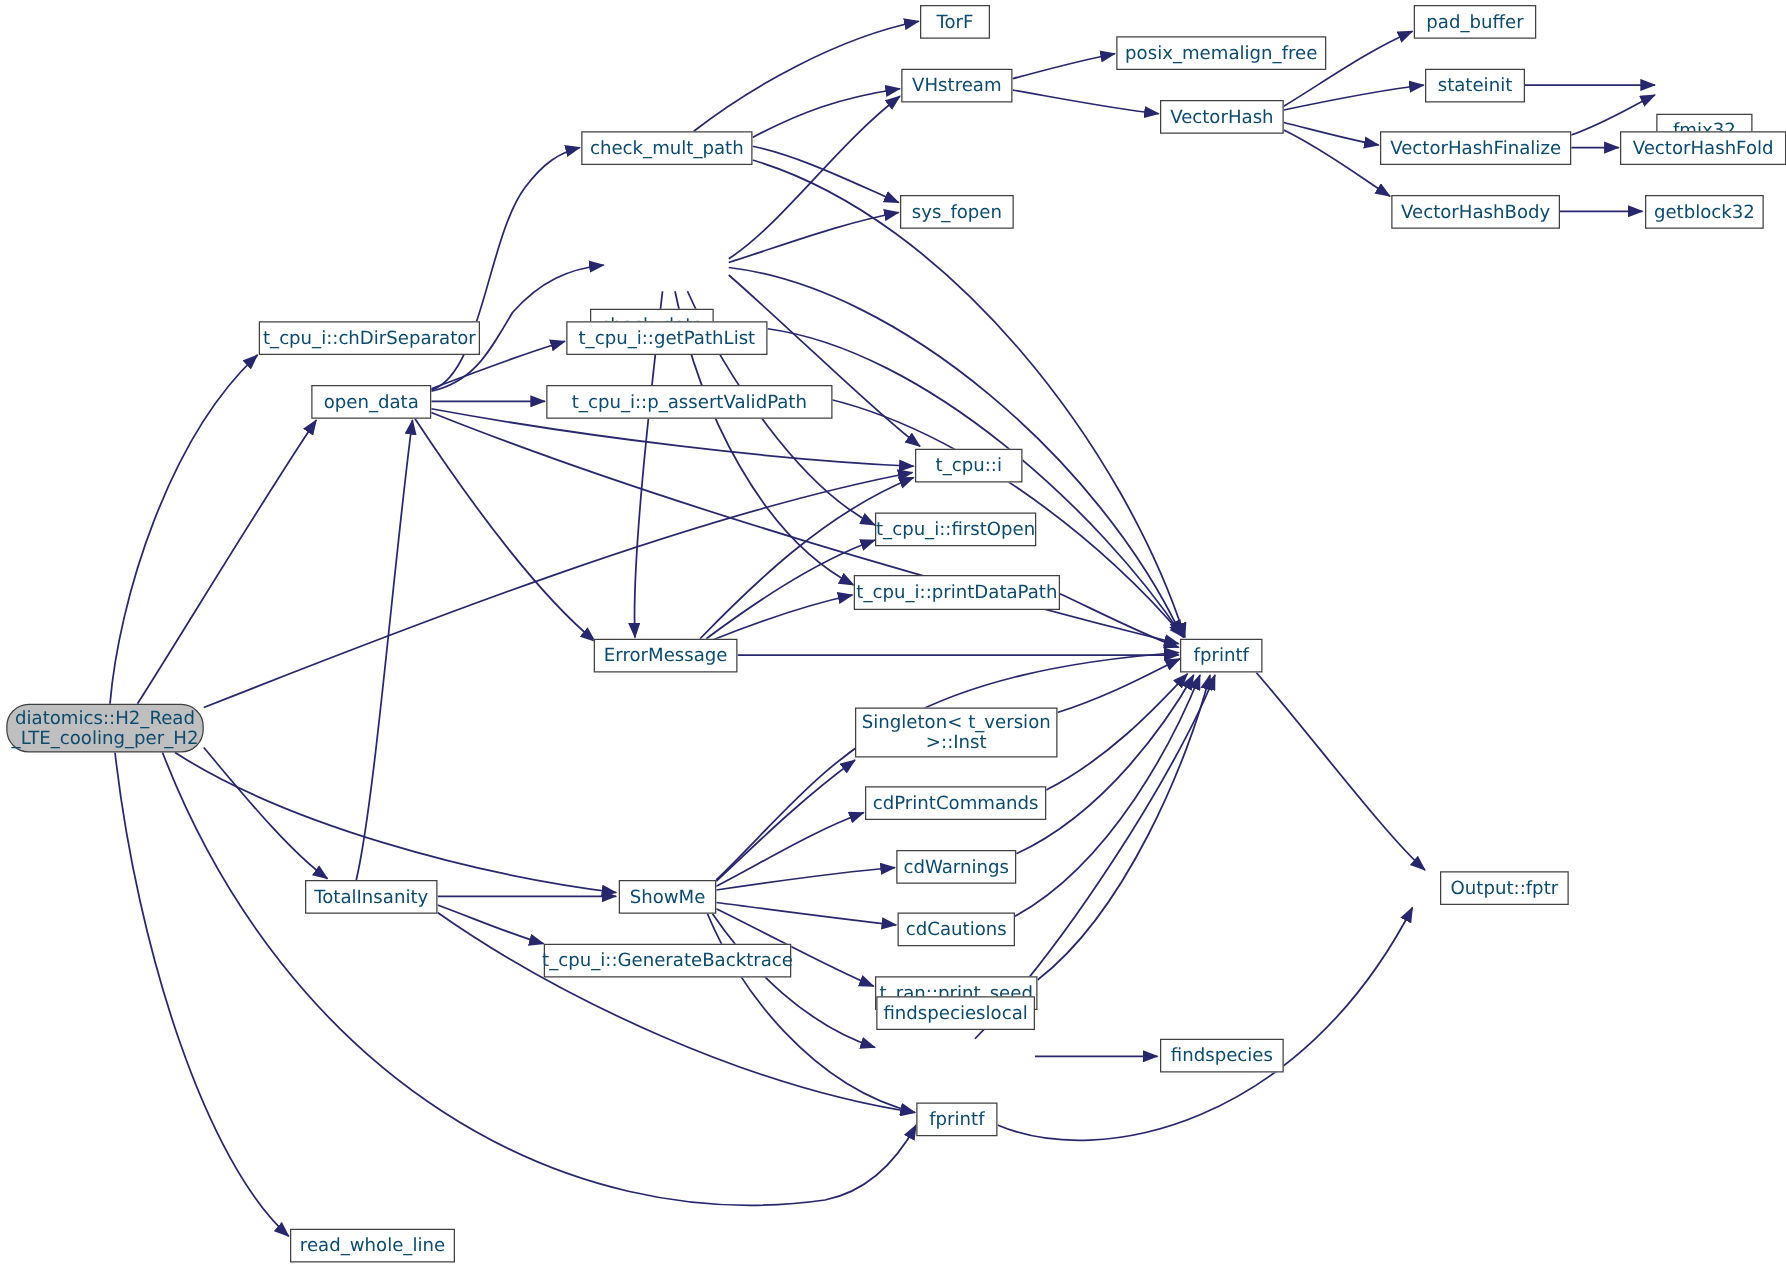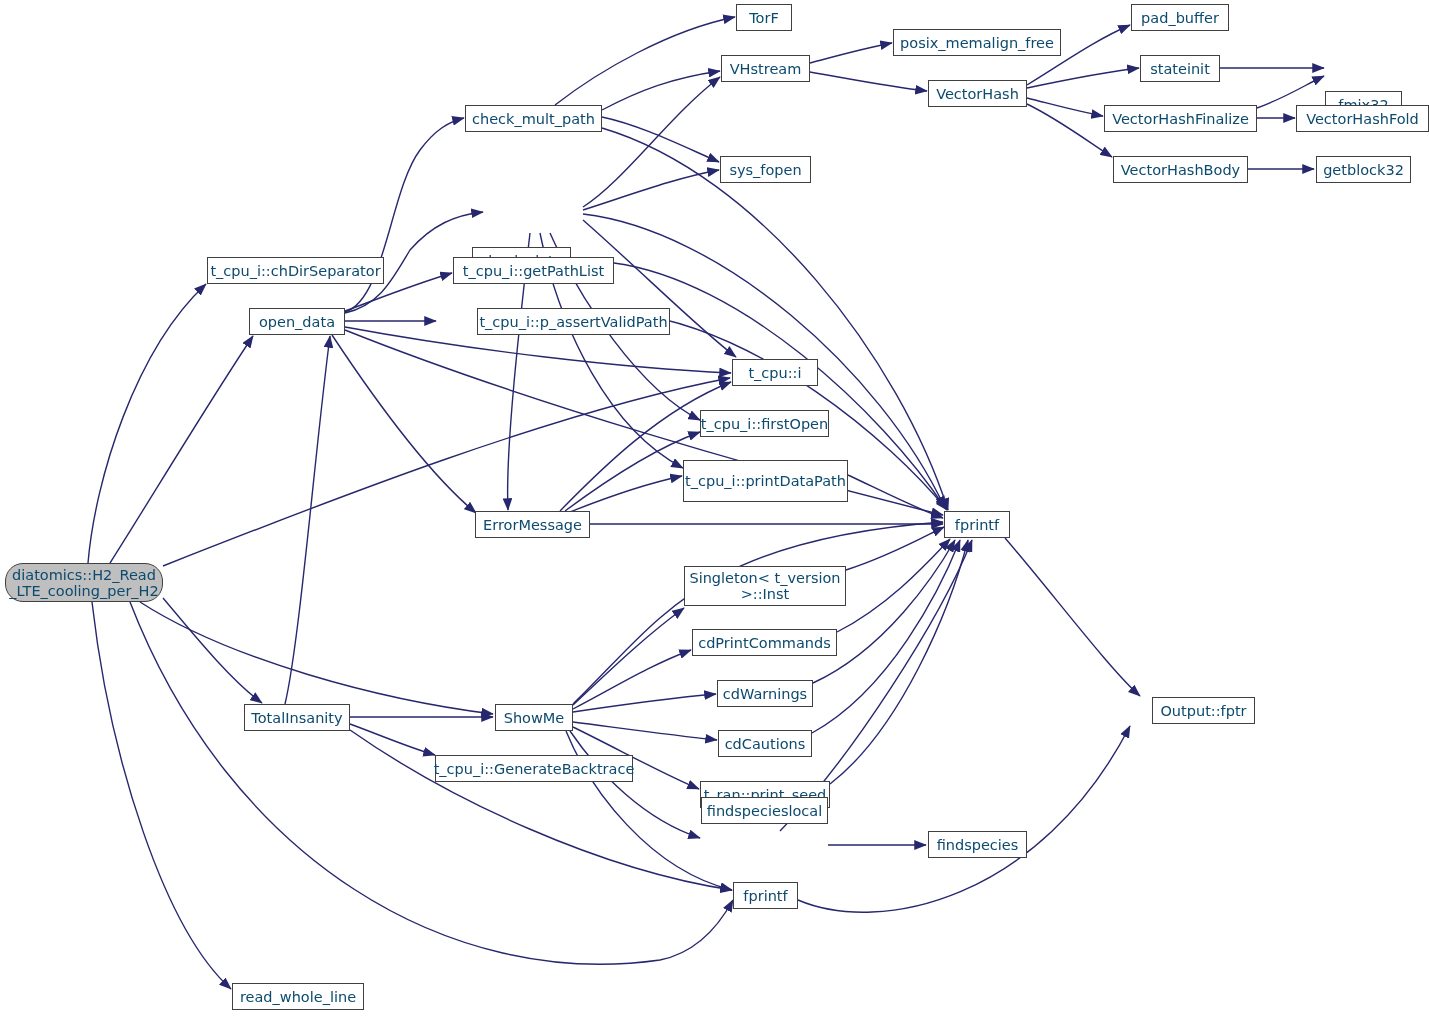--- a/index.html
+++ b/index.html
@@ -110,27 +110,27 @@
       </g>
   </svg>
   <div id="node-layer">
       <div class="node root" style="left: 5px; top: 563px; width: 158px; height: 39px; border-radius: 18px;">diatomics::H2_Read
 _LTE_cooling_per_H2</div>
       <div class="node" style="left: 207px; top: 257px; width: 177px; height: 27px;">t_cpu_i::chDirSeparator</div>
       <div class="node" style="left: 249px; top: 308px; width: 96px; height: 27px;">open_data</div>
       <div class="node" style="left: 465px; top: 105px; width: 137px; height: 27px;">check_mult_path</div>
       <div class="node" style="left: 472px; top: 206px; width: 99px; height: 27px; margin-top: 41px;">check_data</div>
       <div class="node" style="left: 453px; top: 257px; width: 161px; height: 27px;">t_cpu_i::getPathList</div>
-      <div class="node" style="left: 437px; top: 308px; width: 193px; height: 27px; margin-left: 40px;">t_cpu_i::p_assertValidPath</div>
+      <div class="node" style="left: 437px; top: 308px; width: 229px; height: 27px;">t_cpu_i::p_assertValidPath</div>
       <div class="node" style="left: 736px; top: 4px; width: 56px; height: 27px;">TorF</div>
       <div class="node" style="left: 721px; top: 55px; width: 89px; height: 27px;">VHstream</div>
       <div class="node" style="left: 720px; top: 156px; width: 91px; height: 27px;">sys_fopen</div>
       <div class="node" style="left: 732px; top: 359px; width: 86px; height: 27px;">t_cpu::i</div>
       <div class="node" style="left: 700px; top: 410px; width: 129px; height: 27px;">t_cpu_i::firstOpen</div>
-      <div class="node" style="left: 683px; top: 460px; width: 165px; height: 42px;">t_cpu_i::printDataPath</div>
+      <div class="node" style="left: 683px; top: 460px; width: 165px; height: 28px;">t_cpu_i::printDataPath</div>
       <div class="node" style="left: 475px; top: 511px; width: 115px; height: 27px;">ErrorMessage</div>
       <div class="node" style="left: 684px; top: 566px; width: 162px; height: 40px;">Singleton&lt; t_version
 &gt;::Inst</div>
       <div class="node" style="left: 692px; top: 629px; width: 145px; height: 27px;">cdPrintCommands</div>
       <div class="node" style="left: 717px; top: 680px; width: 96px; height: 27px;">cdWarnings</div>
       <div class="node" style="left: 718px; top: 730px; width: 94px; height: 27px;">cdCautions</div>
       <div class="node" style="left: 700px; top: 781px; width: 130px; height: 27px;">t_ran::print_seed</div>
       <div class="node" style="left: 701px; top: 797px; width: 127px; height: 27px;">findspecieslocal</div>
       <div class="node" style="left: 928px; top: 831px; width: 99px; height: 27px;">findspecies</div>
       <div class="node" style="left: 733px; top: 882px; width: 65px; height: 27px;">fprintf</div>

